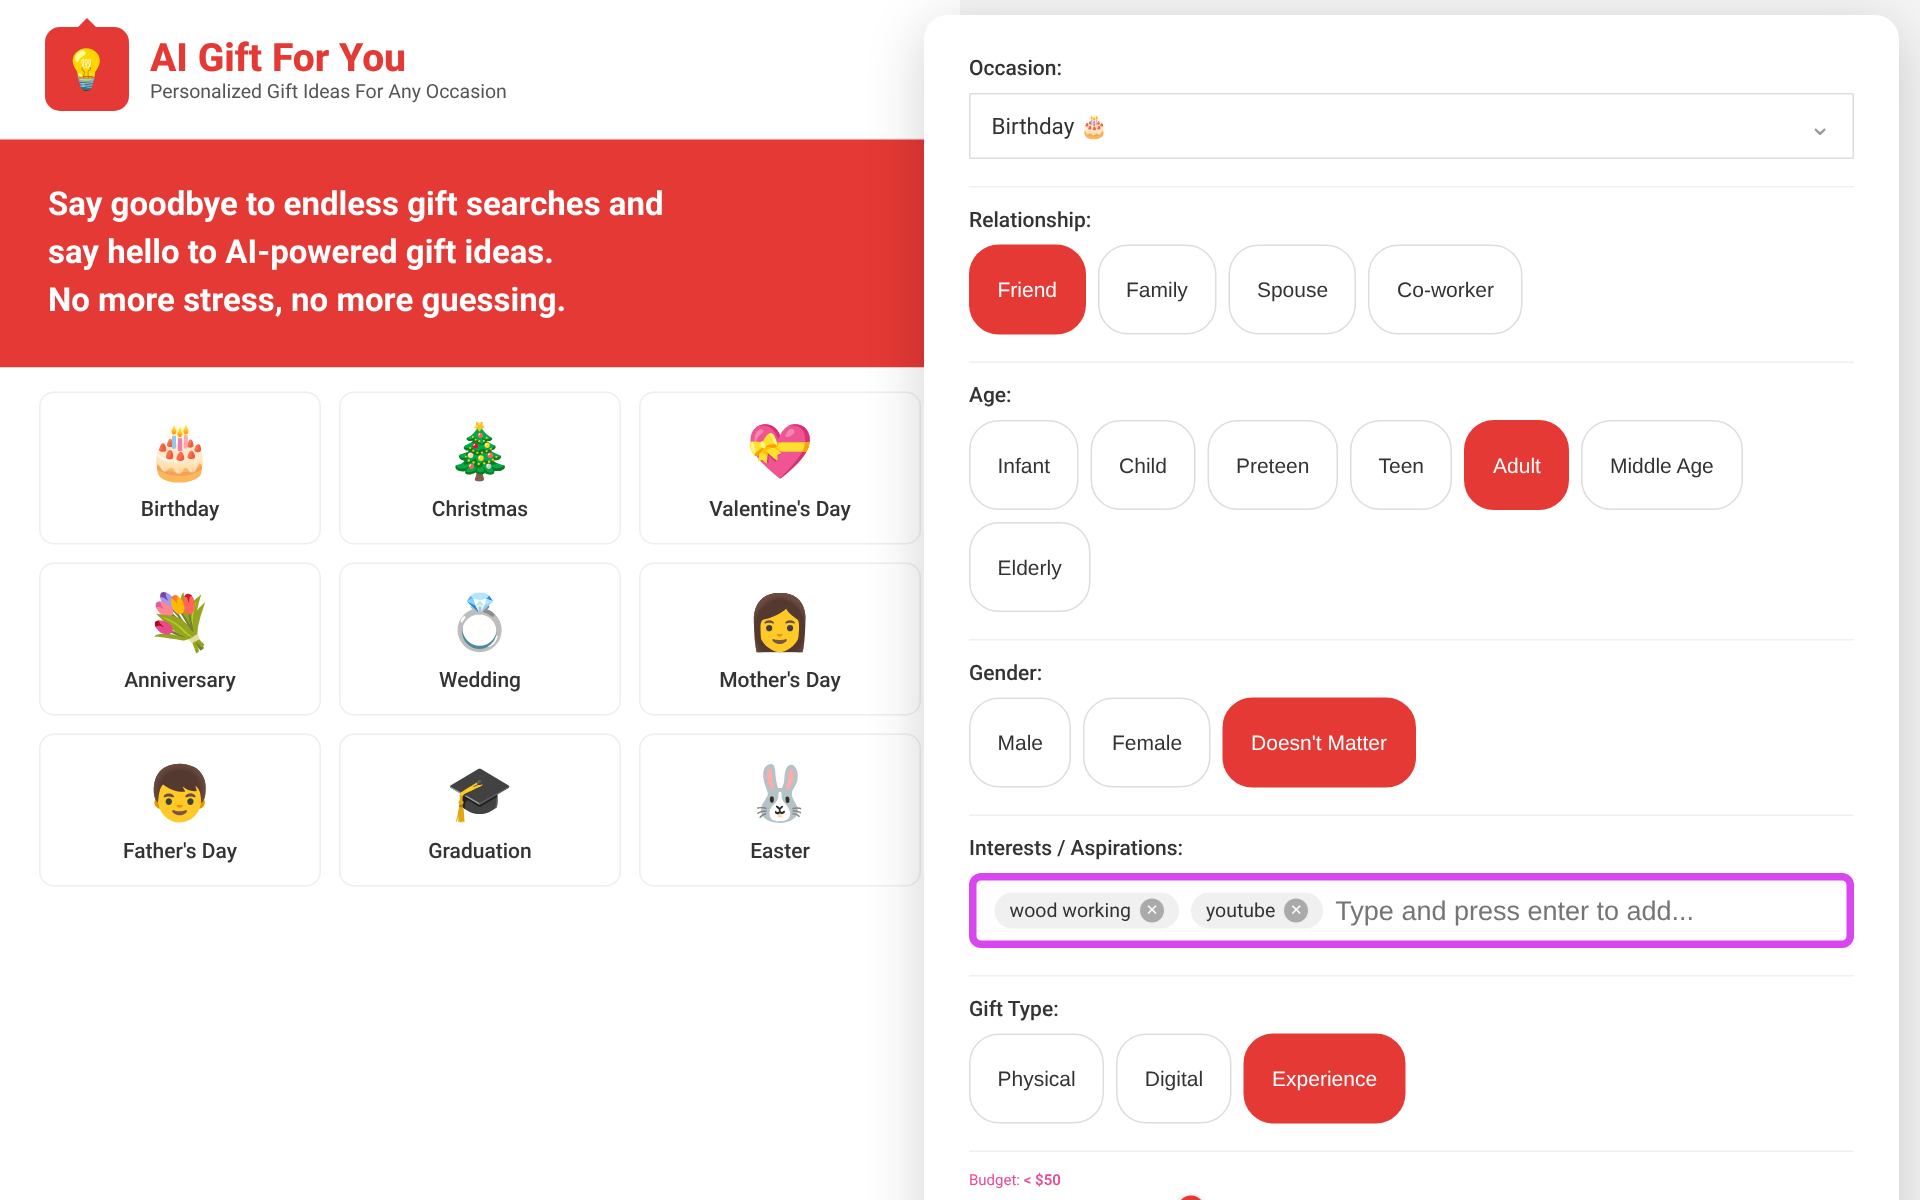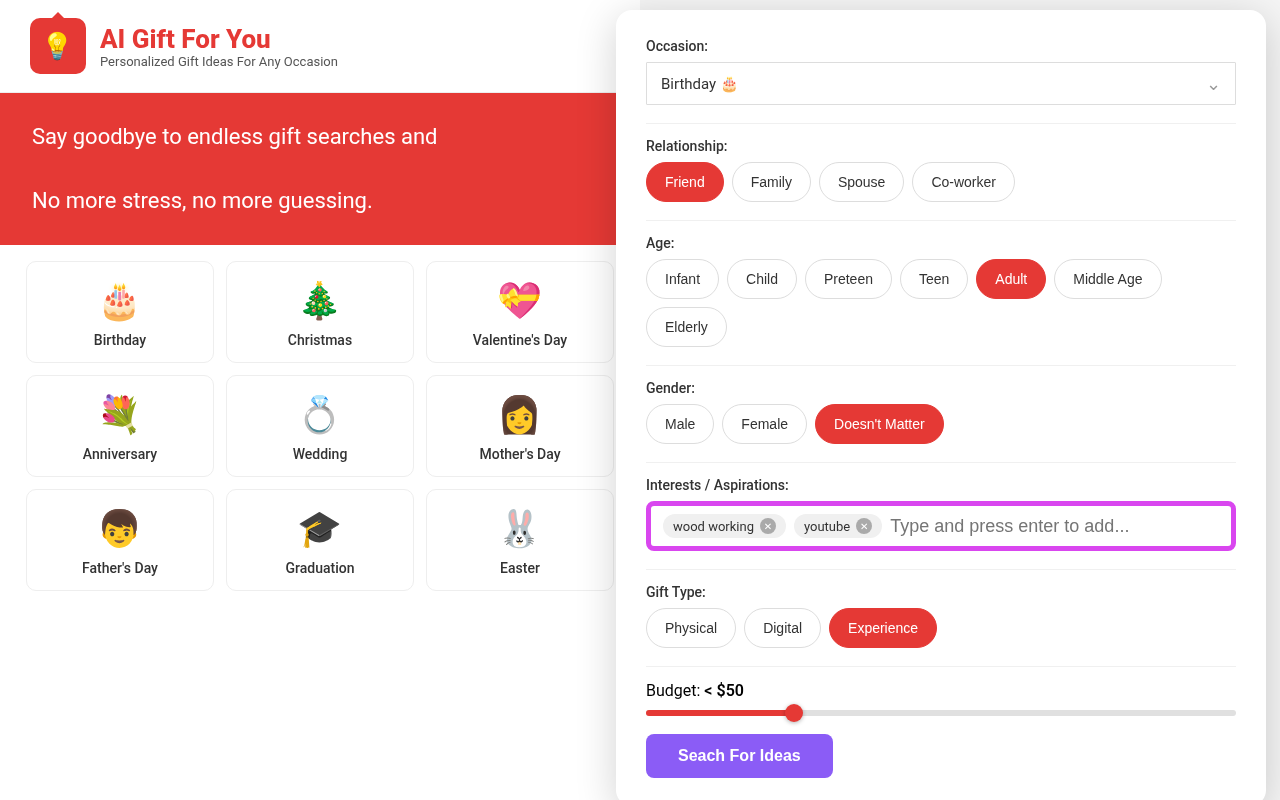--- a/index.html
+++ b/index.html
@@ -60,21 +60,21 @@
     }
 
     
     .hero {
       background: #e53935;
       padding: 28px 32px;
       color: white;
     }
     .hero p {
       font-size: 22px;
-      font-weight: 400;
+      font-weight: 700;
       line-height: 1.45;
     }
 
     
     .occasions-grid {
       display: grid;
       grid-template-columns: repeat(3, 1fr);
       gap: 0;
       padding: 10px 20px;
       background: white;
@@ -142,21 +142,21 @@
     }
     .chevron { color: #999; font-size: 18px; }
 
     
     .pill-group {
       display: flex;
       flex-wrap: wrap;
       gap: 8px;
     }
     .pill {
-      padding: 11px 18px;
+      padding: 21px 18px;
       border-radius: 20px;
       border: 1px solid #ddd;
       font-size: 14px;
       cursor: pointer;
       background: white;
       color: #333;
       font-weight: 500;
       transition: all 0.15s;
     }
     .pill.active {
@@ -199,22 +199,22 @@
       border: none;
       outline: none;
       font-size: 18px;
       color: #aaa;
       flex: 1;
       min-width: 120px;
     }
 
     
     .budget-label {
-      font-size: 16px;
-      color: #000000;
+      font-size: 10px;
+      color: #ec4899;
       margin-bottom: 10px;
     }
     .budget-amount {
       font-weight: 600;
     }
     .slider-container {
       position: relative;
       width: 100%;
       height: 6px;
       background: #e0e0e0;
@@ -273,21 +273,21 @@
     </div>
     <div class="header-text">
       <div class="title">AI Gift For You</div>
       <div class="subtitle">Personalized Gift Ideas For Any Occasion</div>
     </div>
   </div>
 
   <div class="hero">
     <p>
       <span>Say goodbye to endless gift searches and</span><br>
-      <br>
+      <span>say hello to AI-powered gift ideas.</span><br>
       <span>No more stress, no more guessing.</span>
     </p>
   </div>
 
   <div class="occasions-grid" id="occasions-grid">
   <div class="occasion-card">
       <div class="occasion-emoji">🎂</div>
       <div class="occasion-label">Birthday</div>
     </div>
       <div class="occasion-card">

